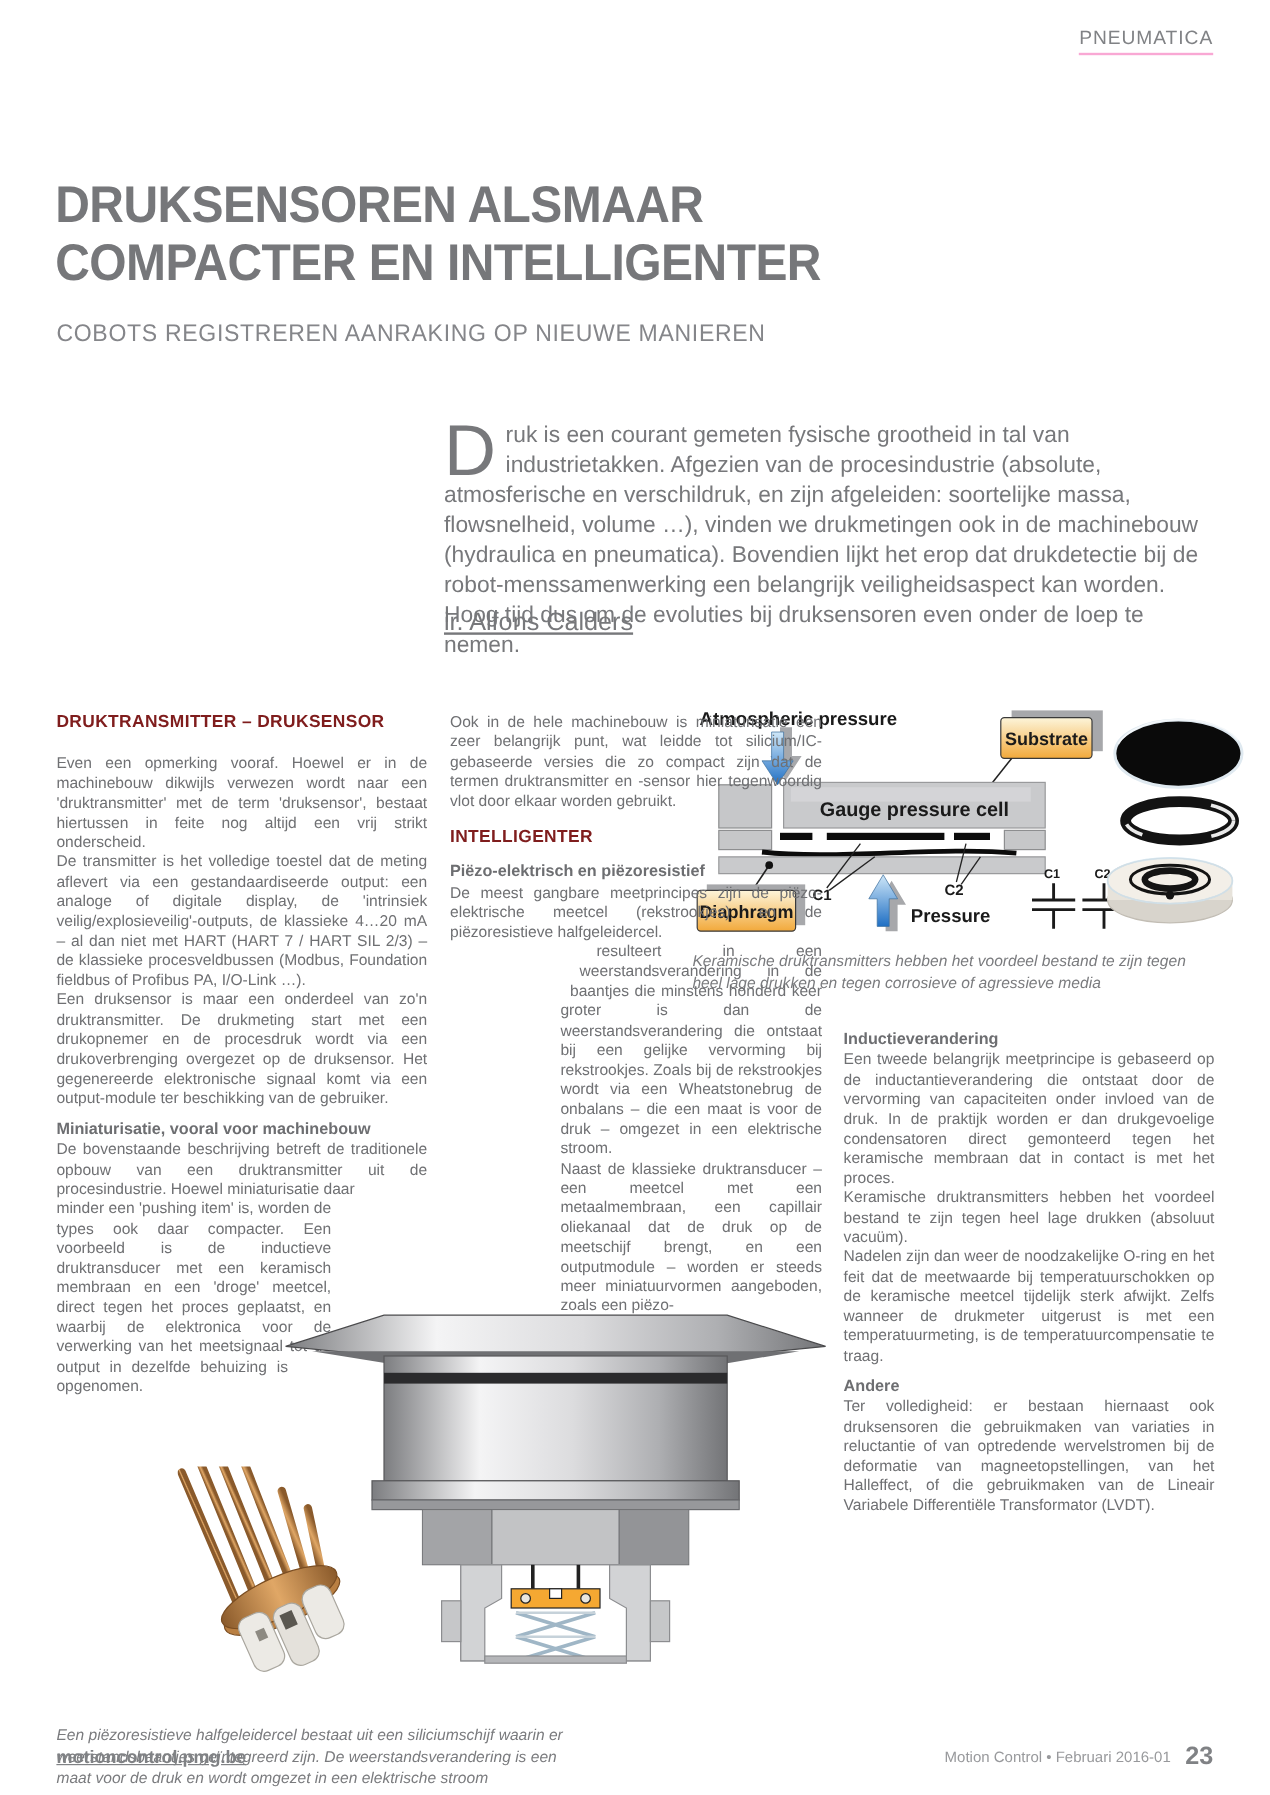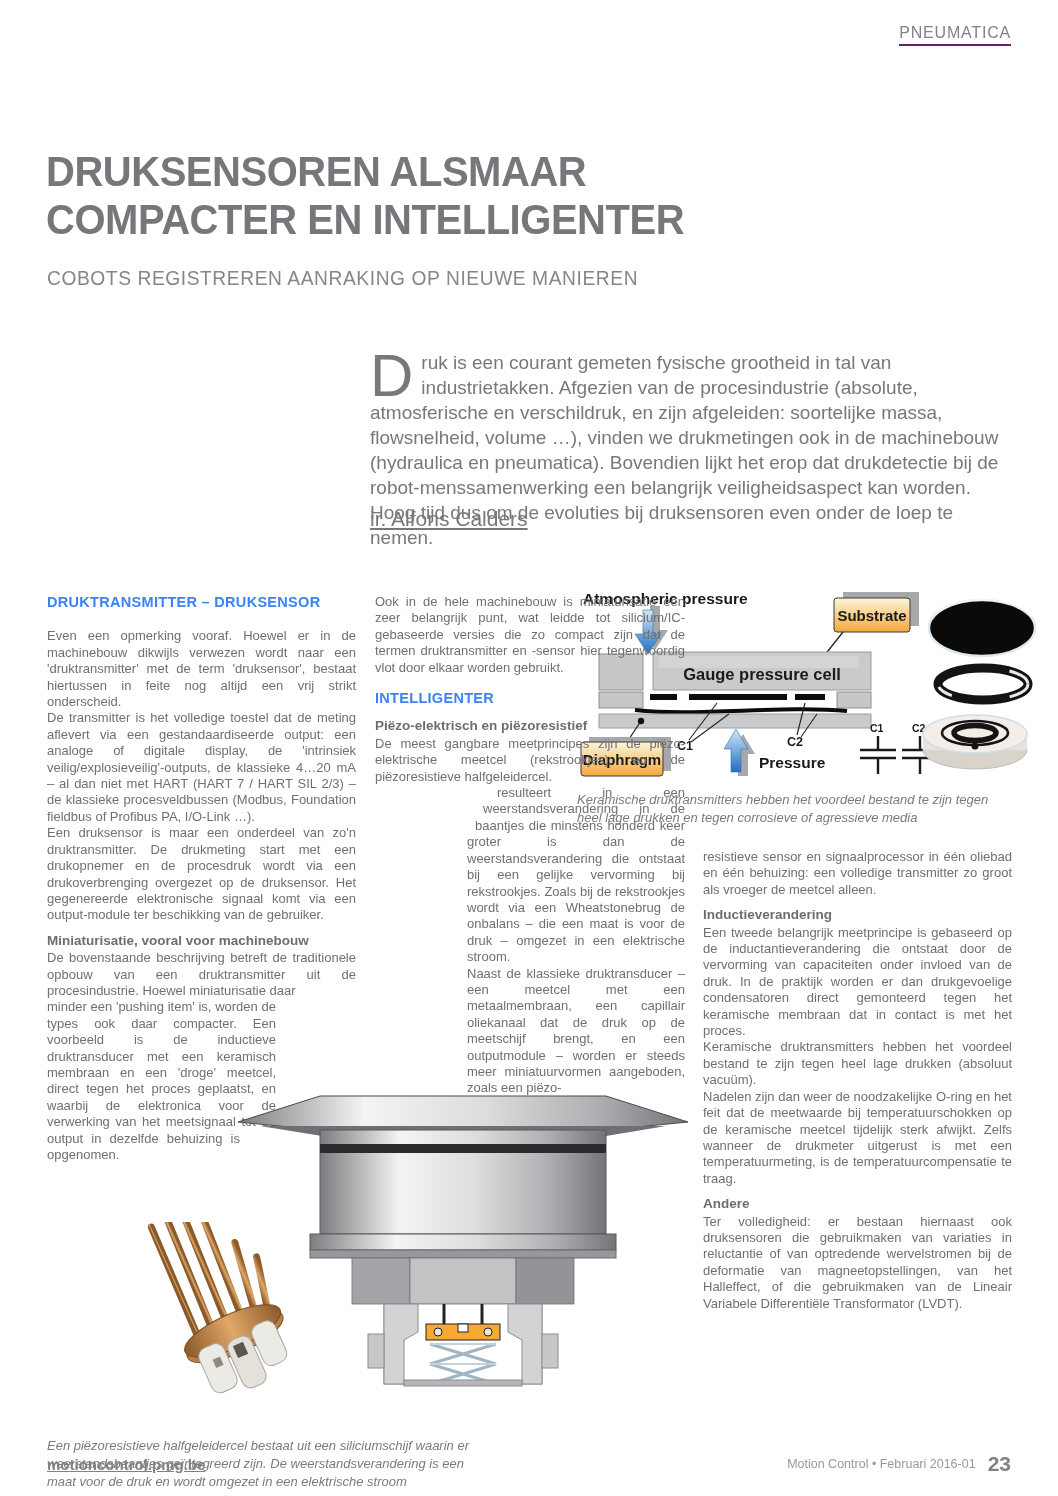--- a/index.html
+++ b/index.html
@@ -1,41 +1,41 @@
 <!DOCTYPE html>
 <html><head>
 <meta charset="utf-8">
 <style>
   html,body{margin:0;padding:0;background:#ffffff;}
   .page{position:relative;width:1058px;height:1496px;background:#fff;overflow:hidden;
         font-family:"Liberation Sans",sans-serif;color:#6f7073;}
 
   .kicker{position:absolute;top:24px;right:47px;font-size:16px;letter-spacing:.8px;
-          color:#808285;border-bottom:2px solid #701a75;padding-bottom:2px;}
+          color:#808285;border-bottom:2px solid #f9a8d4;padding-bottom:2px;}
 
   .title{position:absolute;left:46px;top:147px;font-size:43px;line-height:48px;
          font-weight:bold;color:#76777a;letter-spacing:-.5px;
          transform:scaleX(.93);transform-origin:left top;white-space:nowrap;}
   .subtitle{position:absolute;left:47px;top:267px;font-size:20px;color:#85868a;
             letter-spacing:.6px;transform:scaleX(.96);transform-origin:left top;white-space:nowrap;}
 
   .intro{position:absolute;left:370px;top:331px;width:645px;font-size:19px;
          line-height:25px;color:#77787b;}
   .dropcap{float:left;font-size:60px;line-height:46px;padding:3px 8px 0 0;color:#77787b;}
   .author{position:absolute;left:370px;top:507px;font-size:21px;color:#77787b;
           text-decoration:underline;}
 
   .col{position:absolute;top:594px;width:309px;font-size:13px;line-height:16.4px;
        color:#6f7073;text-align:justify;}
   .col p{margin:0;}
   .col1{left:47px;}
   .col2{left:375px;width:310px;}
   .col3{left:703px;top:849px;}
 
-  h3.sec{font-size:14.5px;font-weight:bold;margin:0 0 18px 0;color:#3b82f6;
+  h3.sec{font-size:14.5px;font-weight:bold;margin:0 0 18px 0;color:#7f1d1d;
          letter-spacing:.3px;text-align:left;}
   .col2 h3.sec{margin:14px 0 12px 0;}
   h4.sub{font-size:13.5px;font-weight:bold;margin:9px 0 1px 0;color:#6d6e71;text-align:left;}
 
   .sp{display:block;}
   .sp.r{float:right;clear:right;}
   .sp.l{float:left;clear:left;}
 
   .fig1{position:absolute;left:577px;top:584px;width:481px;}
   .figcap{font-style:italic;color:#7a7b7e;font-size:13px;line-height:18px;text-align:left;margin-top:48px;}
@@ -177,21 +177,20 @@
   <div class="col col2">
     <p><span>Ook in de hele machinebouw is miniaturisatie een zeer belangrijk punt, wat leidde tot silicium/IC-gebaseerde versies die zo compact zijn dat de termen druktransmitter en -sensor hier tegenwoordig vlot door elkaar worden gebruikt.</span></p>
     <h3 class="sec">INTELLIGENTER</h3>
     <h4 class="sub" style="margin-top:0">Piëzo-elektrisch en piëzoresistief</h4>
     <p><span>De meest gangbare meetprincipes zijn de piëzo-elektrische meetcel (rekstrookjes) en de piëzoresistieve halfgeleidercel.</span></p>
     <p><span class="sp l" style="width:122px;height:16px"></span><span class="sp l" style="width:108px;height:16px"></span><span class="sp l" style="width:100px;height:16px"></span><span class="sp l" style="width:92px;height:420px"></span><span>resulteert in een weerstandsverandering in de baantjes die minstens honderd keer groter is dan de weerstandsverandering die ontstaat bij een gelijke vervorming bij rekstrookjes. Zoals bij de rekstrookjes wordt via een Wheatstonebrug de onbalans – die een maat is voor de druk – omgezet in een elektrische stroom.</span></p>
     <p><span>Naast de klassieke druktransducer – een meetcel met een metaalmembraan, een capillair oliekanaal dat de druk op de meetschijf brengt, en een outputmodule – worden er steeds meer miniatuurvormen aangeboden, zoals een piëzo-</span></p>
   </div>
 
   <div class="col col3">
-    <p><span>resistieve sensor en signaalprocessor in één oliebad en één behuizing: een volledige transmitter zo groot als vroeger de meetcel alleen.</span></p>
     <h4 class="sub">Inductieverandering</h4>
     <p><span>Een tweede belangrijk meetprincipe is gebaseerd op de inductantieverandering die ontstaat door de vervorming van capaciteiten onder invloed van de druk. In de praktijk worden er dan drukgevoelige condensatoren direct gemonteerd tegen het keramische membraan dat in contact is met het proces.</span></p>
     <p><span>Keramische druktransmitters hebben het voordeel bestand te zijn tegen heel lage drukken (absoluut vacuüm).</span></p>
     <p><span>Nadelen zijn dan weer de noodzakelijke O-ring en het feit dat de meetwaarde bij temperatuurschokken op de keramische meetcel tijdelijk sterk afwijkt. Zelfs wanneer de drukmeter uitgerust is met een temperatuurmeting, is de temperatuurcompensatie te traag.</span></p>
     <h4 class="sub">Andere</h4>
     <p><span>Ter volledigheid: er bestaan hiernaast ook druksensoren die gebruikmaken van variaties in reluctantie of van optredende wervelstromen bij de deformatie van magneetopstellingen, van het Halleffect, of die gebruikmaken van de Lineair Variabele Differentiële Transformator (LVDT).</span></p>
   </div>
 
   <svg class="fig2" width="454" height="308" viewBox="0 0 454 308">
     <defs>

